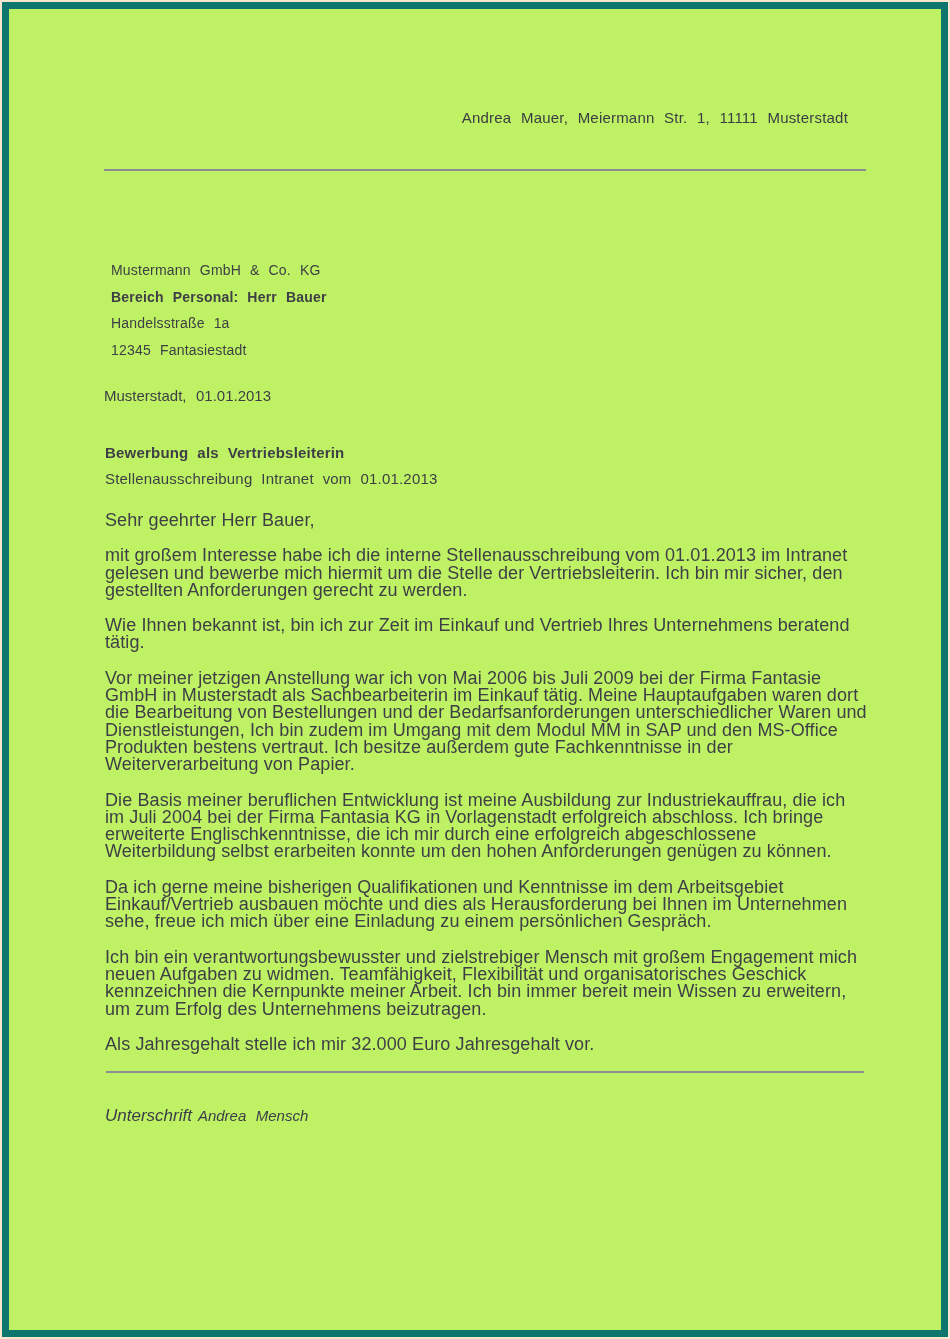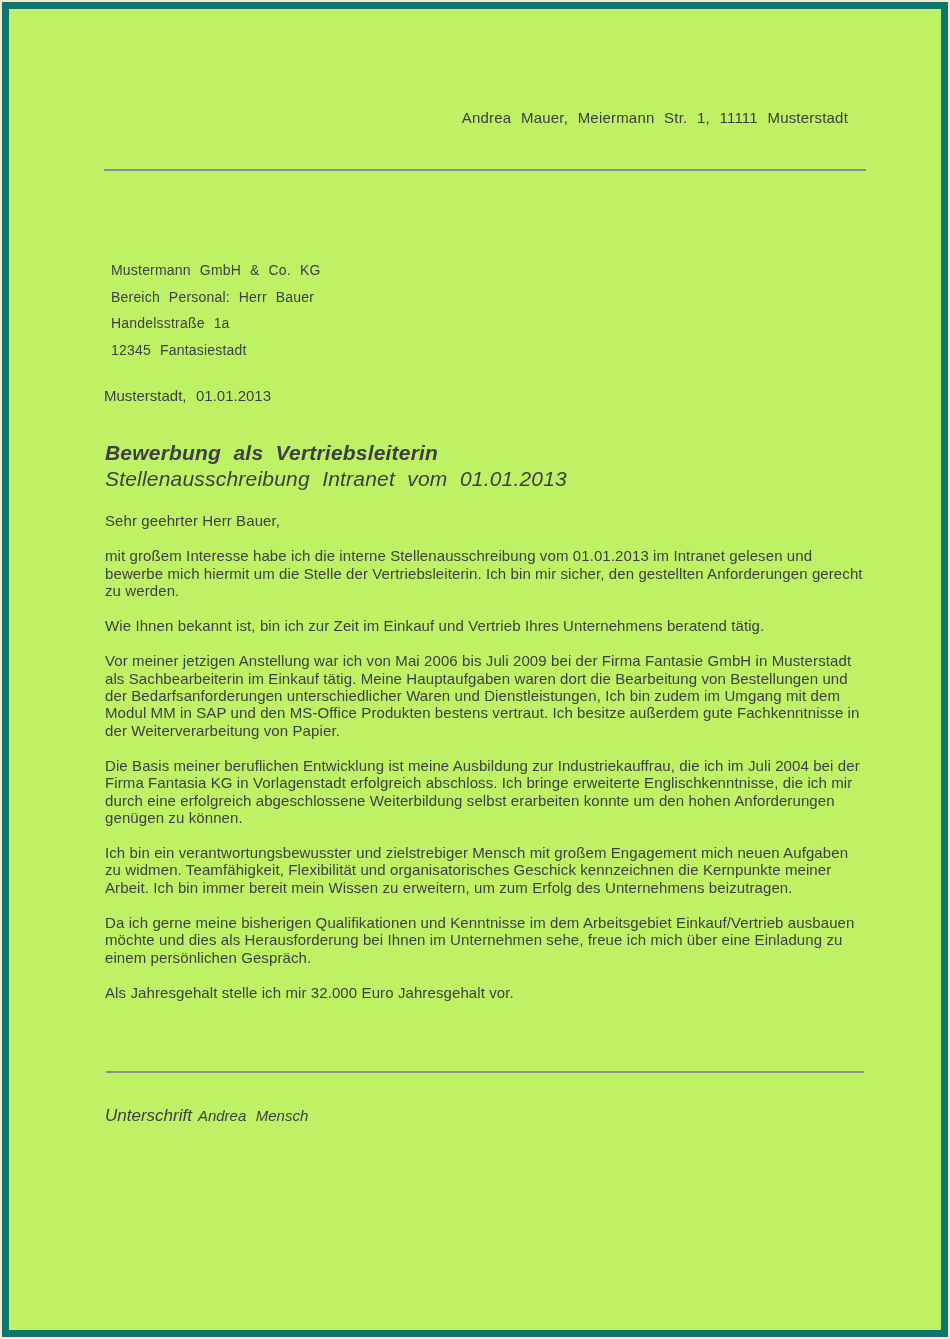--- a/index.html
+++ b/index.html
@@ -45,50 +45,49 @@
 
   
   .recipient {
     top: 248px;
     left: 102px;
     font-size: 14px;
     line-height: 26.5px;
     letter-spacing: 0.2px;
     word-spacing: 0.35em;
   }
-  .recipient .bold { font-weight: normal; }
+  .recipient .bold { font-weight: bold; }
 
   
   .dateline {
     top: 378px;
     left: 95px;
     right: 108px;
     text-align: left;
     font-size: 15px;
     word-spacing: 0.35em;
   }
 
   
   .subject {
     top: 431px;
     left: 96px;
-    font-size: 21px;
+    font-size: 15px;
     line-height: 26px;
     letter-spacing: 0.2px;
     word-spacing: 0.3em;
-    font-style: italic;
   }
   .subject-title { font-weight: bold; }
 
   
   .letter-body {
     top: 503px;
     left: 96px;
     width: 762px;
-    font-size: 15px;
+    font-size: 18px;
     line-height: 17.3px;
     letter-spacing: 0.1px;
     color: #3e3e46;
   }
   .letter-body p { margin: 0 0 12.5px 0; }
   .letter-body p.gap { margin-bottom: 18px; }
 
   
   .signature-rule {
     top: 1062px;
@@ -131,22 +130,22 @@
       <div class="subject-title">Bewerbung als Vertriebsleiterin</div>
       <div>Stellenausschreibung Intranet vom 01.01.2013</div>
     </div>
 
     <div class="abs letter-body">
       <p class="gap">Sehr geehrter Herr Bauer,</p>
       <p class="gap">mit großem Interesse habe ich die interne Stellenausschreibung vom 01.01.2013 im Intranet gelesen und bewerbe mich hiermit um die Stelle der Vertriebsleiterin. Ich bin mir sicher, den gestellten Anforderungen gerecht zu werden.</p>
       <p class="gap">Wie Ihnen bekannt ist, bin ich zur Zeit im Einkauf und Vertrieb Ihres Unternehmens beratend tätig.</p>
       <p class="gap">Vor meiner jetzigen Anstellung war ich von Mai 2006 bis Juli 2009 bei der Firma Fantasie GmbH in Musterstadt als Sachbearbeiterin im Einkauf tätig. Meine Hauptaufgaben waren dort die Bearbeitung von Bestellungen und der Bedarfsanforderungen unterschiedlicher Waren und Dienstleistungen, Ich bin zudem im Umgang mit dem Modul MM in SAP und den MS-Office Produkten bestens vertraut. Ich besitze außerdem gute Fachkenntnisse in der Weiterverarbeitung von Papier.</p>
       <p class="gap">Die Basis meiner beruflichen Entwicklung ist meine Ausbildung zur Industriekauffrau, die ich im Juli 2004 bei der Firma Fantasia KG in Vorlagenstadt erfolgreich abschloss. Ich bringe erweiterte Englischkenntnisse, die ich mir durch eine erfolgreich abgeschlossene Weiterbildung selbst erarbeiten konnte um den hohen Anforderungen genügen zu können.</p>
+      <p class="gap">Da ich gerne meine bisherigen Qualifikationen und Kenntnisse im dem Arbeitsgebiet Einkauf/Vertrieb ausbauen möchte und dies als Herausforderung bei Ihnen im Unternehmen sehe, freue ich mich über eine Einladung zu einem persönlichen Gespräch.</p>
       <p class="gap">Ich bin ein verantwortungsbewusster und zielstrebiger Mensch mit großem Engagement mich neuen Aufgaben zu widmen. Teamfähigkeit, Flexibilität und organisatorisches Geschick kennzeichnen die Kernpunkte meiner Arbeit.  Ich bin immer bereit mein Wissen zu erweitern, um zum Erfolg des Unternehmens beizutragen.</p>
-      <p class="gap">Da ich gerne meine bisherigen Qualifikationen und Kenntnisse im dem Arbeitsgebiet Einkauf/Vertrieb ausbauen möchte und dies als Herausforderung bei Ihnen im Unternehmen sehe, freue ich mich über eine Einladung zu einem persönlichen Gespräch.</p>
       <p class="gap">Als Jahresgehalt stelle ich mir 32.000 Euro Jahresgehalt vor.</p>
     </div>
 
     <div class="abs signature-rule"></div>
 
     <div class="abs signature">
       <span class="sig-label">Unterschrift</span><span class="sig-name">Andrea Mensch</span>
     </div>
 
   </div>

